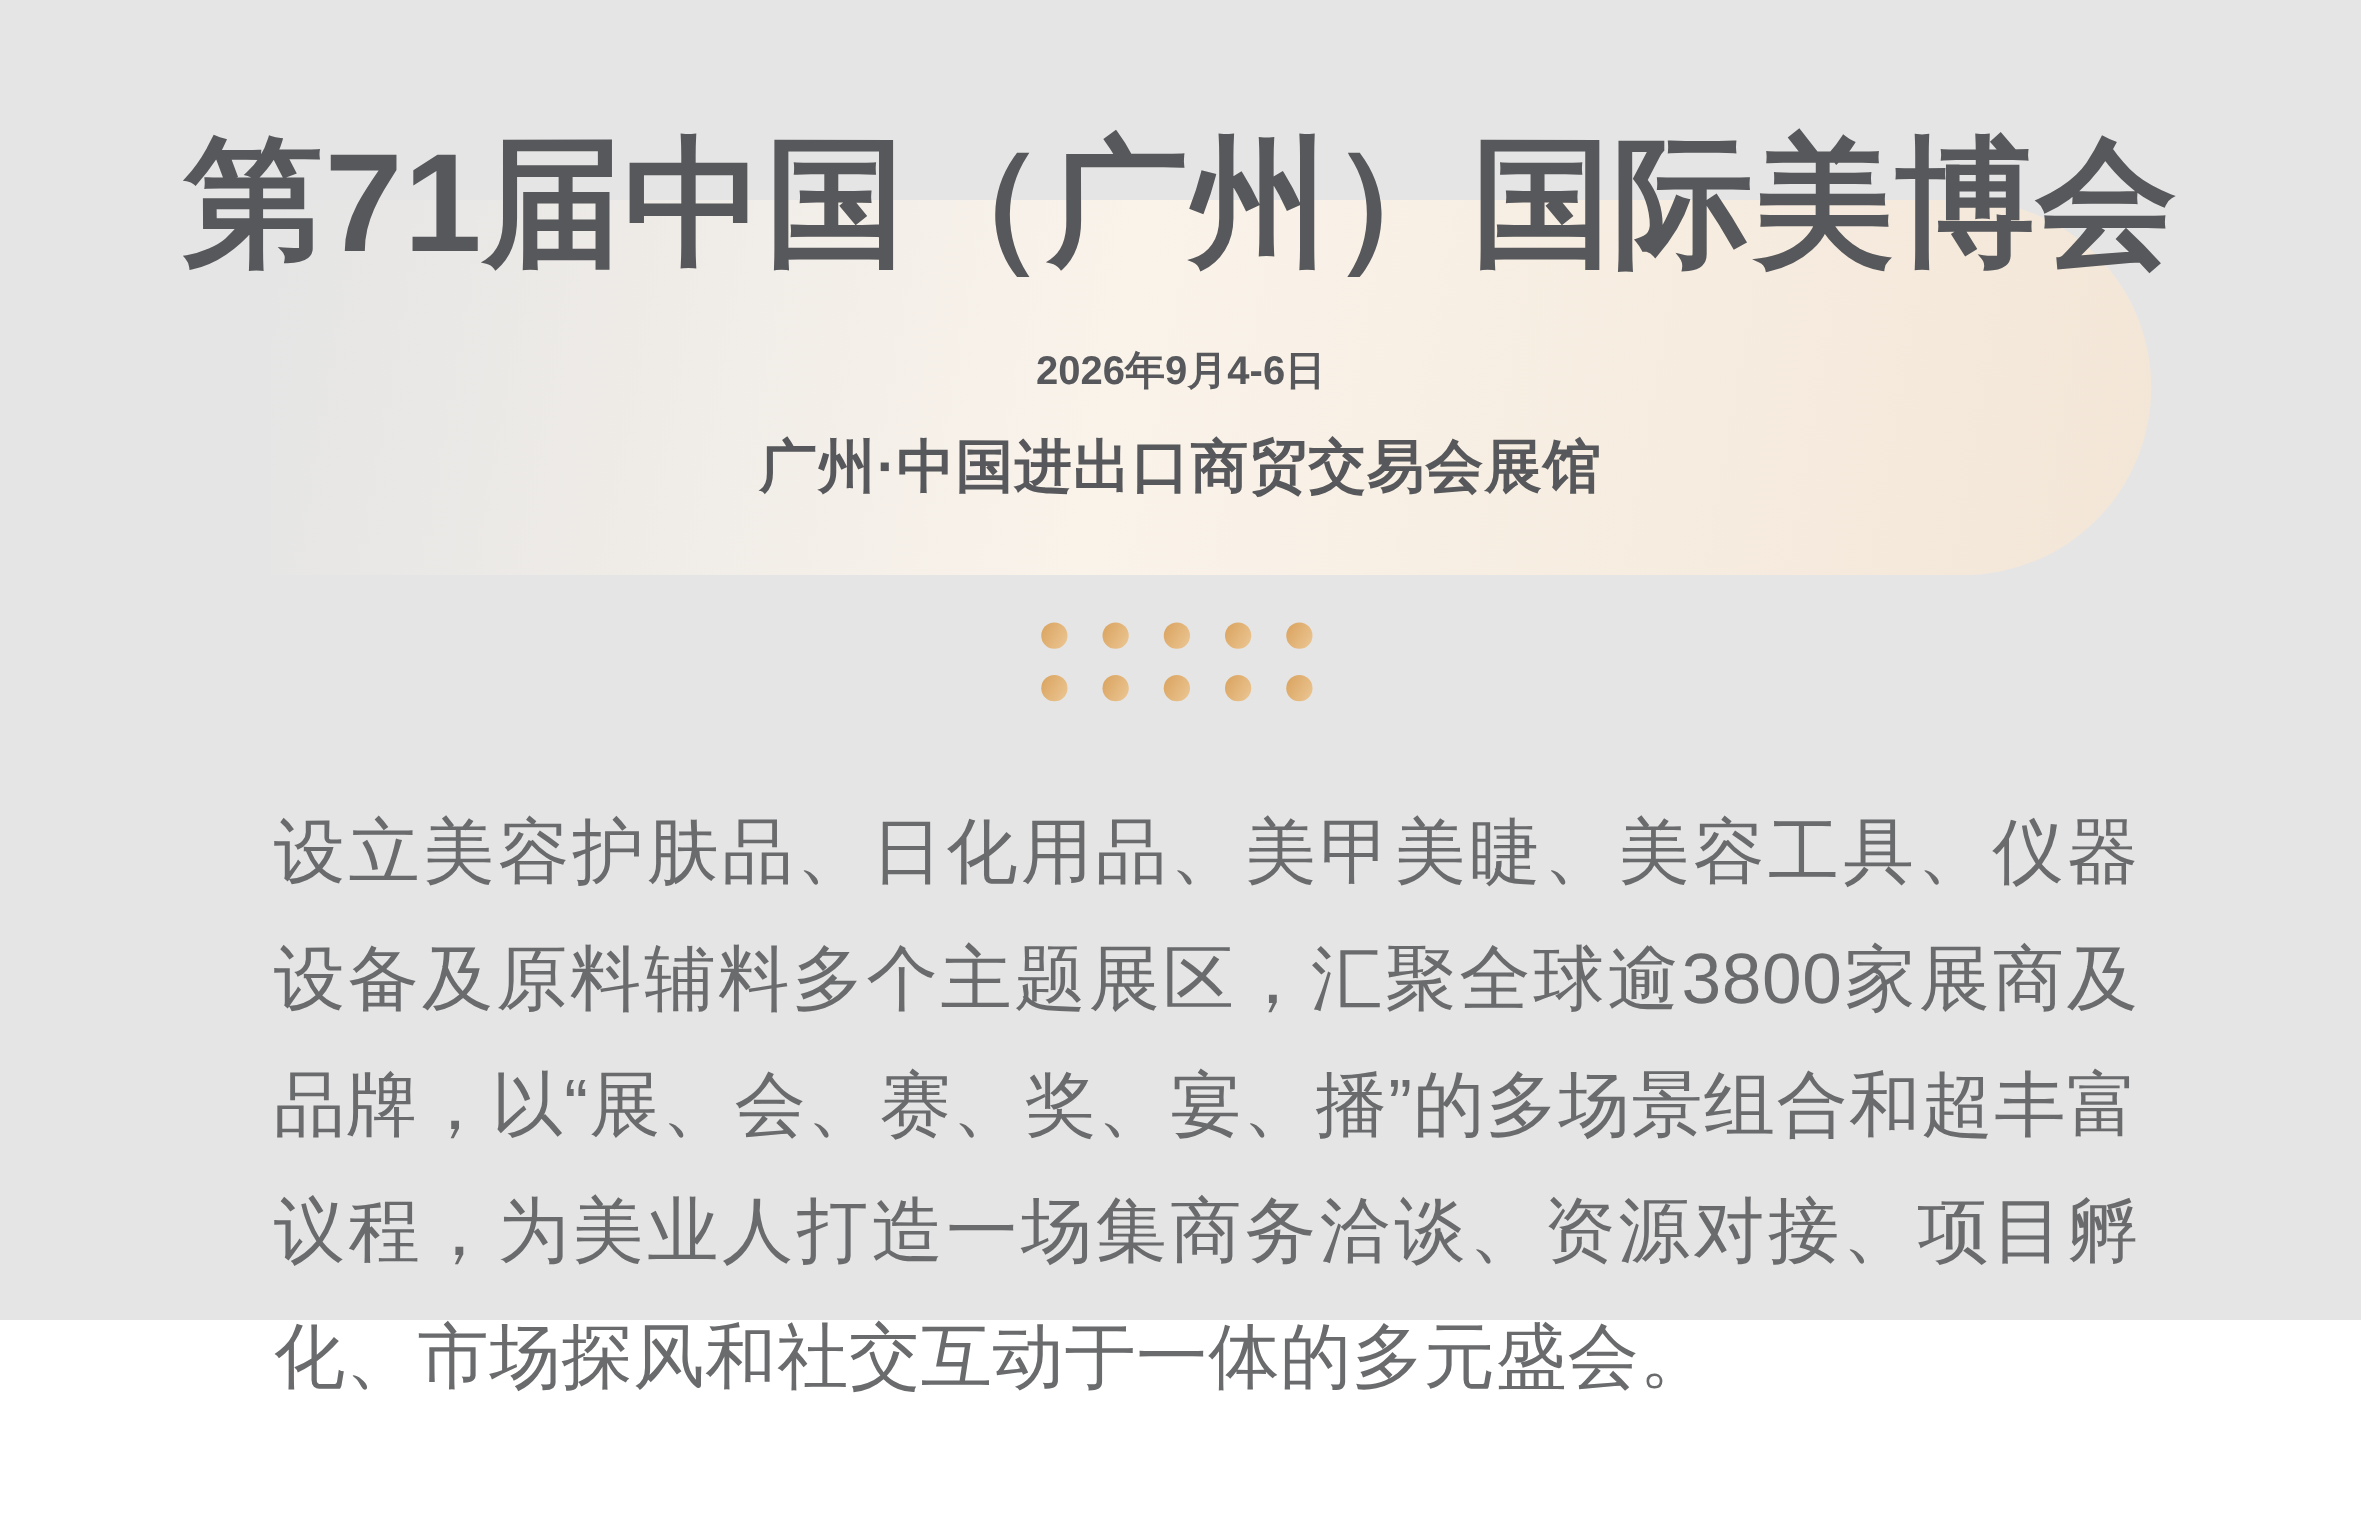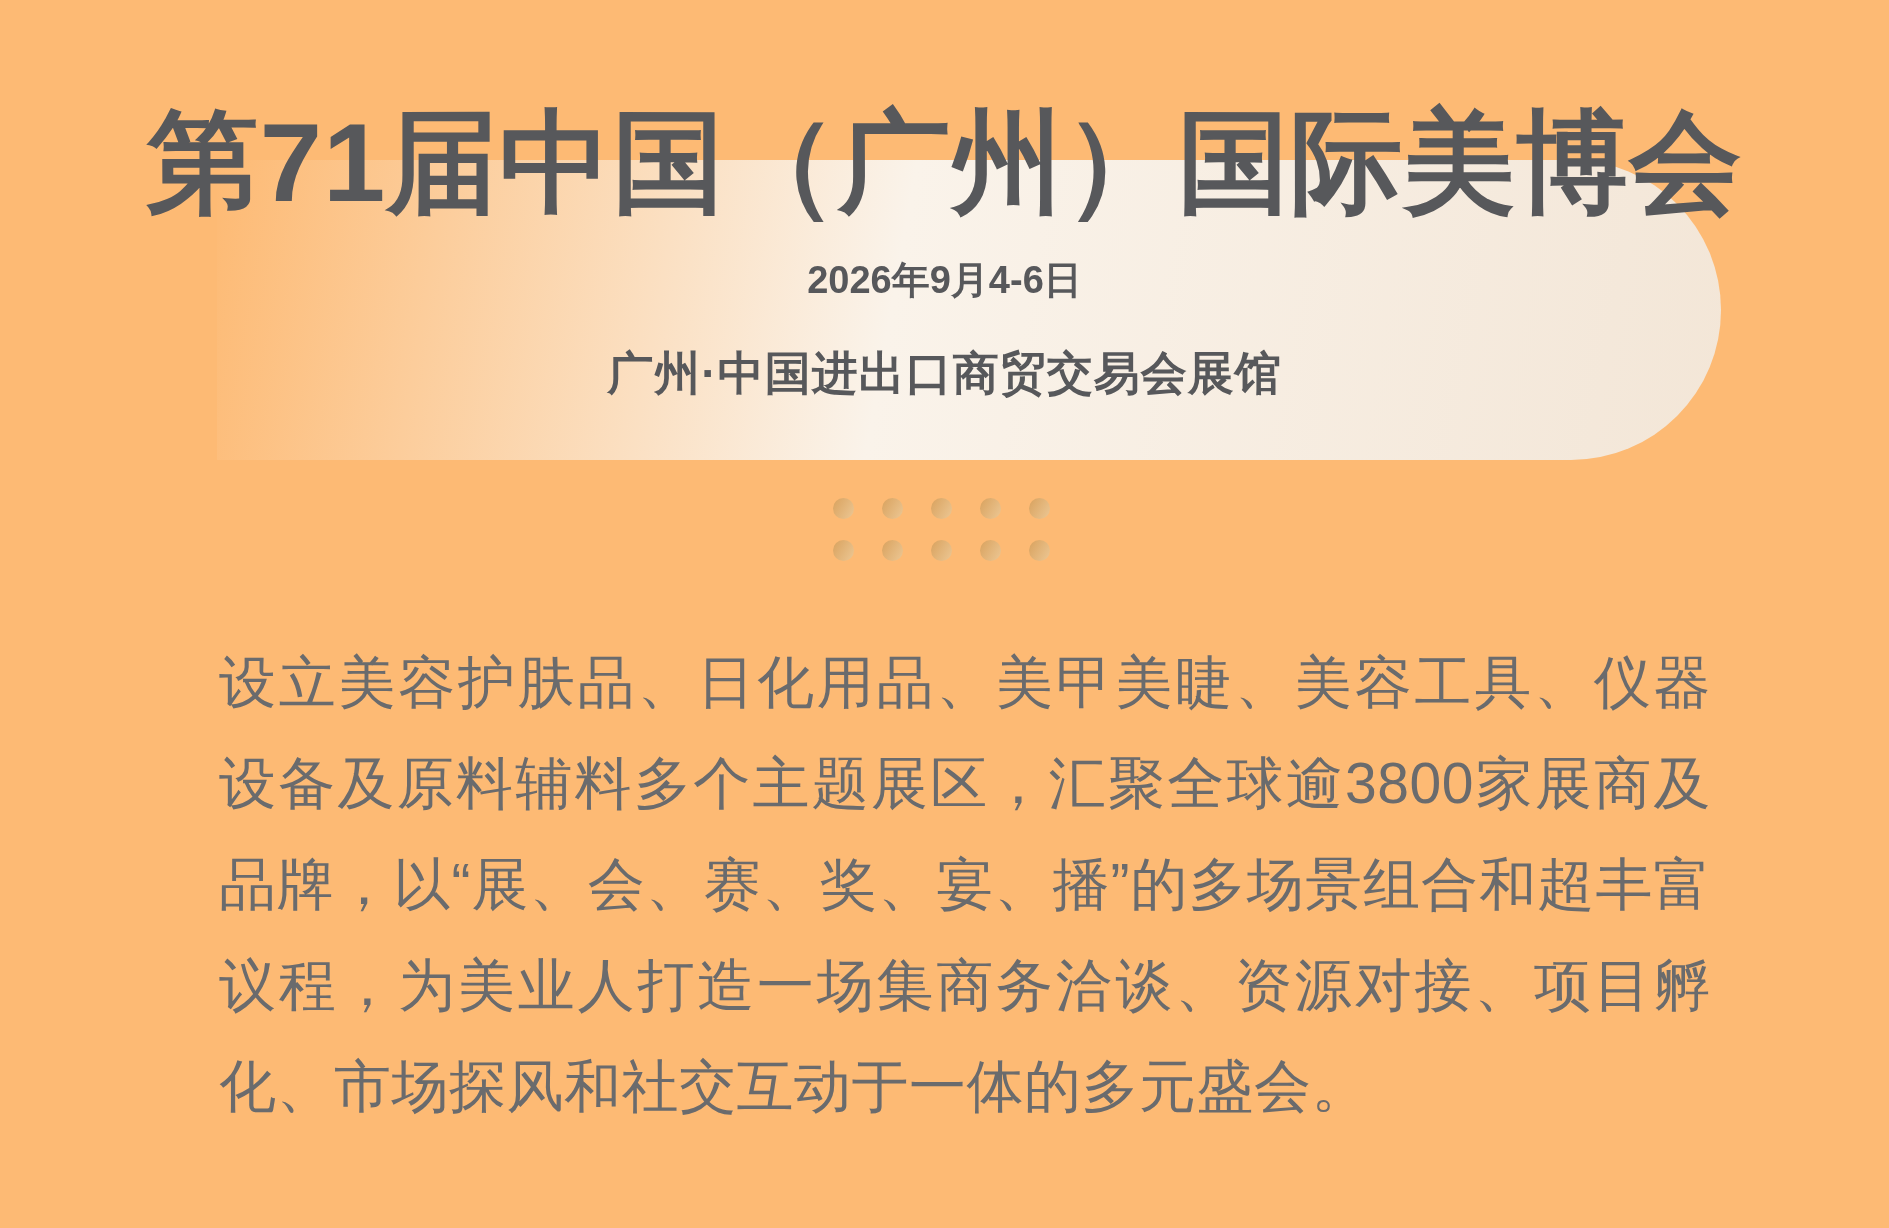--- a/index.html
+++ b/index.html
@@ -6,22 +6,22 @@
   body {
     width: 1889px;
     height: 1228px;
     background: #ffffff;
     font-family: "Liberation Sans", sans-serif;
     overflow: hidden;
   }
   .page {
     position: relative;
     width: 1889px;
-    height: 1228px;
-    background: #fdba74;
+    height: 1056px;
+    background: #e5e5e5;
   }
   
   .hero-pill {
     position: absolute;
     left: 217px;
     top: 160px;
     width: 1504px;
     height: 300px;
     border-radius: 0 150px 150px 0;
     background: linear-gradient(100deg,
@@ -39,24 +39,24 @@
     font-size: 112px;
     line-height: 125px;
     font-weight: 800;
     letter-spacing: 1px;
     color: var(--title-color, #57585b);
     white-space: nowrap;
   }
   .expo-date {
     position: absolute;
     left: 0;
-    top: 254px;
+    top: 270px;
     width: 100%;
     text-align: center;
-    font-size: 38px;
+    font-size: 32px;
     line-height: 52px;
     font-weight: 600;
     color: var(--subtitle-color, #57585b);
   }
   .expo-venue {
     position: absolute;
     left: 0;
     top: 347px;
     width: 100%;
     text-align: center;

